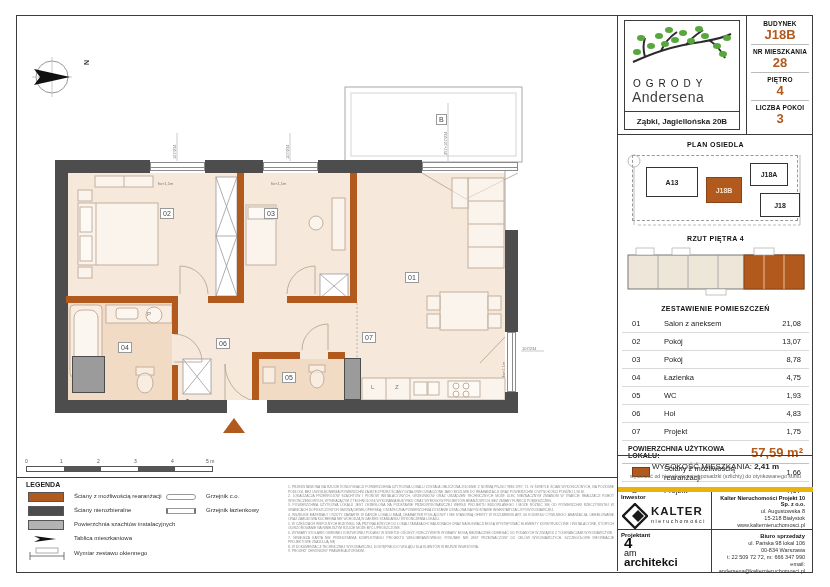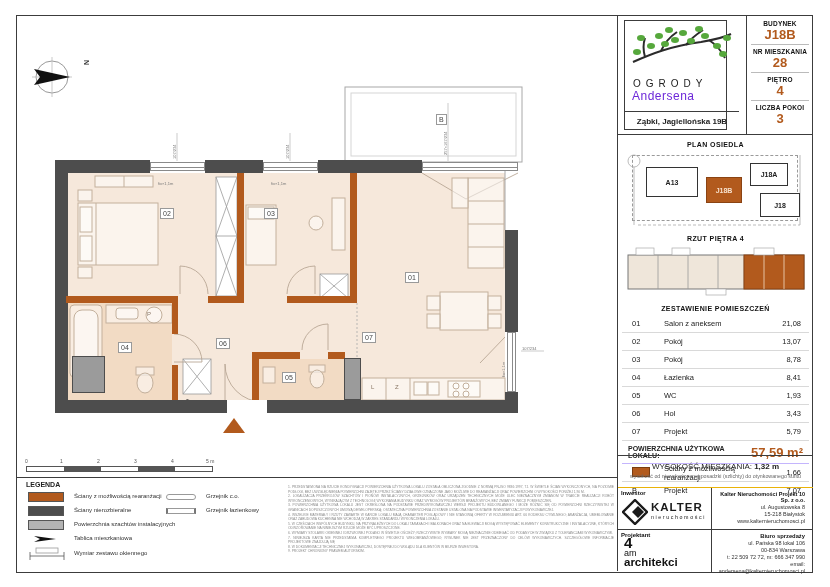--- a/index.html
+++ b/index.html
@@ -292,21 +292,21 @@
       <div class="disc">6.  WYMIARY STOLARKI OKIENNEJ I DRZWIOWEJ PODANO W ŚWIETLE OŚCIEŻY; RZECZYWISTE WYMIARY MOGĄ NIEZNACZNIE ODBIEGAĆ OD PODANYCH W ZWIĄZKU Z TOLERANCJAMI WYKONAWCZYMI.</div>
       <div class="disc">7.  NINIEJSZA KARTA NIE PRZEDSTAWIA KOMPLETNEGO PROJEKTU WIELOBRANŻOWEGO; RYSUNEK NIE JEST PRZEZNACZONY DO CELÓW WYKONAWCZYCH. SZCZEGÓŁOWE INFORMACJE PROJEKTOWE ZNAJDUJĄ SIĘ</div>
       <div class="disc">8.  W DOKUMENTACJI TECHNICZNEJ WYKONAWCZEJ, DOSTĘPNEJ DO WGLĄDU DLA KLIENTÓW W BIURZE INWESTORA.</div>
       <div class="disc">9.  PROJEKT CHRONIONY PRAWEM AUTORSKIM.</div>
     </div>
   </div>
 
   <div class="abs" style="left:617px;top:15px;width:195px;height:556px;border-left:1px solid #3c3c3c;box-sizing:border-box;">
 
     <div class="abs" style="left:0;top:0;width:195px;height:120px;border-bottom:1px solid #3c3c3c;box-sizing:border-box;">
-      <div class="abs" style="left:6px;top:5px;width:103px;height:110px;border:1px solid #3c3c3c;box-sizing:border-box;padding-left:34px;">
+      <div class="abs" style="left:6px;top:5px;width:116px;height:110px;border:1px solid #3c3c3c;box-sizing:border-box;padding-left:34px;">
         <svg class="abs" style="left:6px;top:3px;" width="102" height="52" viewBox="0 0 102 52">
           <g stroke="#2b2b2b" stroke-width="2" fill="none">
             <path d="M2,38 C20,30 40,22 70,18 C82,16 92,14 100,10"></path>
             <path d="M30,27 C34,18 40,12 46,8"></path>
               <path d="M55,21 C60,14 66,10 72,6"></path>
             <path d="M78,16 C84,20 90,26 94,34"></path>
               <path d="M14,33 C12,26 12,20 14,14"></path>
           </g>
           <g fill="#56a83c">
             <ellipse cx="10" cy="14" rx="4" ry="3"></ellipse>
@@ -319,23 +319,23 @@
               <ellipse cx="68" cy="5" rx="4" ry="3"></ellipse>
             <ellipse cx="74" cy="12" rx="4" ry="3"></ellipse>
               <ellipse cx="86" cy="22" rx="4" ry="3"></ellipse>
             <ellipse cx="92" cy="30" rx="4" ry="3"></ellipse>
               <ellipse cx="6" cy="28" rx="4" ry="3"></ellipse>
             <ellipse cx="34" cy="20" rx="4" ry="3"></ellipse>
               <ellipse cx="96" cy="14" rx="4" ry="3"></ellipse>
           </g>
         </svg>
         <div class="abs" style="left:8px;top:57px;font-size:10px;letter-spacing:5px;color:#222;">OGRODY</div>
-        <div class="abs" style="left:7px;top:68px;font-size:12px;color:#6d28d9;letter-spacing:0.5px;">Andersena</div>
+        <div class="abs" style="left:7px;top:68px;font-size:14px;color:#404040;letter-spacing:0.5px;">Andersena</div>
         <div class="abs" style="left:0;top:90px;width:114px;border-top:1px solid #3c3c3c;"></div>
-        <div class="abs" style="left:0;top:96px;width:114px;text-align:center;font-size:8px;font-weight:bold;">Ząbki, Jagiellońska 19B</div>
+        <div class="abs" style="left:0;top:96px;width:114px;text-align:center;font-size:8px;font-weight:bold;">Ząbki, Jagiellońska 20B</div>
       </div>
       <div class="abs" style="left:128px;top:0;width:67px;height:120px;border-left:1px solid #3c3c3c;box-sizing:border-box;">
         <div class="abs fieldlab" style="left:0;top:5px;width:66px;">BUDYNEK</div>
         <div class="abs fieldval" style="left:0;top:12px;width:66px;">J18B</div>
         <div class="abs" style="left:4px;top:29px;width:58px;border-top:1px solid #bbb;"></div>
         <div class="abs fieldlab" style="left:0;top:33px;width:66px;">NR MIESZKANIA</div>
         <div class="abs fieldval" style="left:0;top:40px;width:66px;">28</div>
         <div class="abs" style="left:4px;top:57px;width:58px;border-top:1px solid #bbb;"></div>
         <div class="abs fieldlab" style="left:0;top:61px;width:66px;">PIĘTRO</div>
         <div class="abs fieldval" style="left:0;top:68px;width:66px;">4</div>
@@ -391,59 +391,59 @@
         <span class="tval">13,07</span>
       </div>
       <div class="trow tbl">
         <span class="tno">03</span>
         <span class="tname">Pokój</span>
         <span class="tval">8,78</span>
       </div>
       <div class="trow tbl">
         <span class="tno">04</span>
         <span class="tname">Łazienka</span>
-        <span class="tval">8,41</span>
+        <span class="tval">4,75</span>
       </div>
       <div class="trow tbl">
         <span class="tno">05</span>
         <span class="tname">WC</span>
         <span class="tval">1,93</span>
       </div>
       <div class="trow tbl">
         <span class="tno">06</span>
         <span class="tname">Hol</span>
-        <span class="tval">3,43</span>
+        <span class="tval">4,83</span>
       </div>
       <div class="trow tbl">
         <span class="tno">07</span>
         <span class="tname">Projekt</span>
-        <span class="tval">5,79</span>
+        <span class="tval">1,75</span>
       </div>
       <div class="trow" style="height:22px;border-bottom:1px solid #c4b5fd;">
         <span style="font-size:7px;font-weight:bold;padding-left:6px;flex:1;">POWIERZCHNIA UŻYTKOWA LOKALU:</span>
         <span style="font-size:13px;font-weight:bold;color:#b25a1d;padding-right:6px;">57,59 m²</span>
       </div>
       <div class="trow tbl">
         <span class="tno"><span style="display:inline-block;width:16px;height:8px;background:#b25a1d;border:1px solid #7a3c10;"></span></span>
         <span class="tname">Ściany z możliwością rearanżacji</span>
         <span class="tval">1,66</span>
       </div>
       <div class="trow tbl" style="border-bottom:none;">
         <span class="tno">B</span>
         <span class="tname">Projekt</span>
         <span class="tval">7,07</span>
       </div>
     </div>
 
     <div class="abs" style="left:0;top:440px;width:195px;height:32px;border-top:1px solid #3c3c3c;box-sizing:border-box;text-align:center;">
-      <div style="margin-top:6px;font-size:8px;"><span>WYSOKOŚĆ MIESZKANIA:</span> <b>1,32 m</b></div>
+      <div style="margin-top:6px;font-size:8px;"><span>WYSOKOŚĆ MIESZKANIA:</span> <b>2,41 m</b></div>
       <div style="font-size:5.3px;color:#666;margin-top:2px;">wysokość od niewykończonej posadzki (szlichty) do otynkowanego sufitu</div>
     </div>
 
-    <div class="abs" style="left:0;top:472px;width:195px;height:42px;border-top:1px solid #eab308;box-sizing:border-box;">
+    <div class="abs" style="left:0;top:472px;width:195px;height:42px;border-top:5px solid #eab308;box-sizing:border-box;">
       <div class="abs" style="left:0;top:0;width:94px;height:42px;border-right:1px solid #3c3c3c;box-sizing:border-box;">
         <div class="abs tinyb" style="left:3px;top:2px;">Inwestor</div>
         <svg class="abs" style="left:4px;top:11px;" width="26" height="26" viewBox="0 0 26 26">
           <path d="M13,1 L25,13 L13,25 L1,13 Z" fill="none" stroke="#1a1a1a" stroke-width="2.4"></path>
           <path d="M16,7 L22,13 L16,19 L10,13 Z" fill="#1a1a1a"></path>
         </svg>
         <div class="abs" style="left:33px;top:13px;font-size:11.5px;font-weight:bold;letter-spacing:1px;color:#1a1a1a;">KALTER</div>
         <div class="abs" style="left:33px;top:26px;font-size:5.3px;letter-spacing:1.6px;color:#1a1a1a;">nieruchomości</div>
       </div>
       <div class="abs" style="left:96px;top:0;width:95px;height:42px;text-align:right;">

